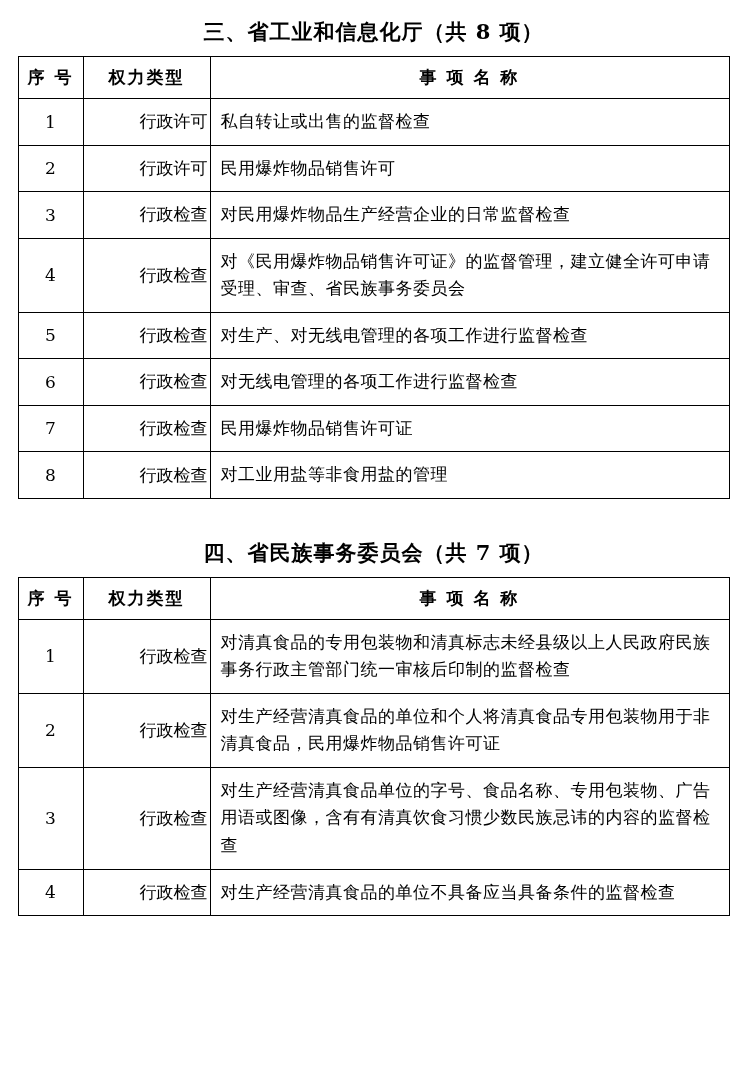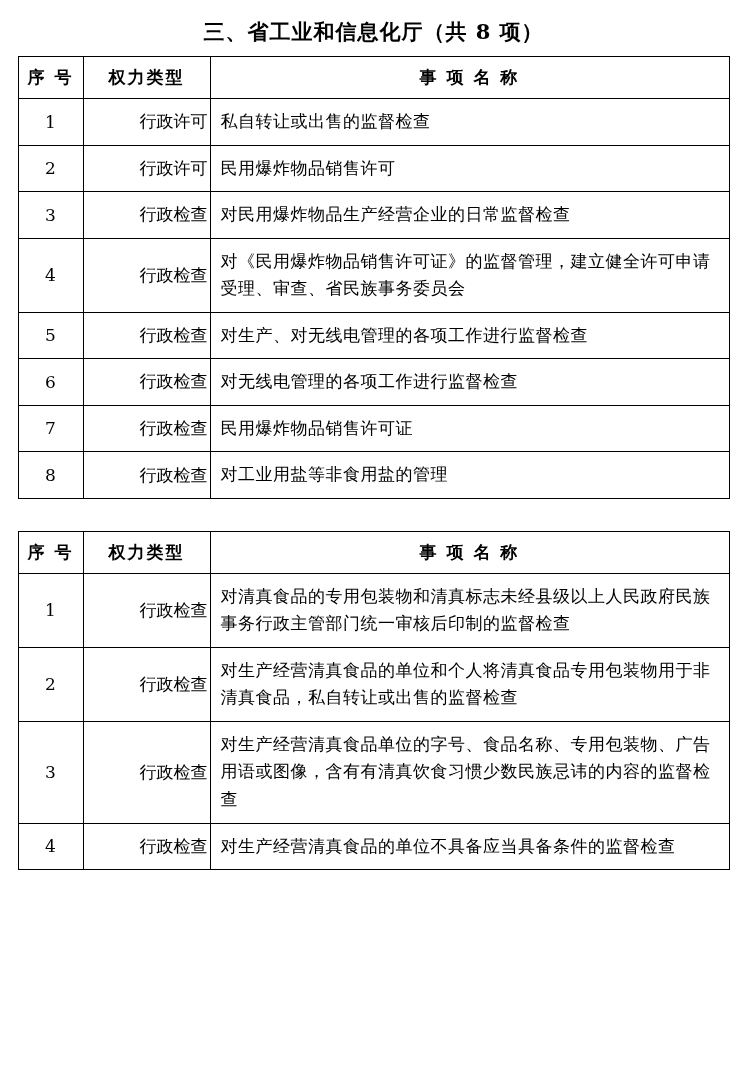--- a/index.html
+++ b/index.html
@@ -136,38 +136,41 @@
           <td class="col-type">行政检查</td>
           <td class="col-name">对工业用盐等非食用盐的管理</td>
         </tr>
       </tbody>
     </table>
   </div>
 
   <div class="spacer"></div>
 
   <div class="section">
+    <div class="section-title">
+      <span>四、省民族事务委员会</span><span class="count">（共 7 项）</span>
+    </div>
     <table class="power-table">
       <thead>
         <tr>
           <th class="col-no">序  号</th>
           <th class="col-type">权力类型</th>
           <th class="col-name" style="text-align:center">事  项  名  称</th>
         </tr>
       </thead>
       <tbody>
         <tr>
           <td class="col-no">1</td>
           <td class="col-type">行政检查</td>
           <td class="col-name">对清真食品的专用包装物和清真标志未经县级以上人民政府民族事务行政主管部门统一审核后印制的监督检查</td>
         </tr>
         <tr>
           <td class="col-no">2</td>
           <td class="col-type">行政检查</td>
-          <td class="col-name">对生产经营清真食品的单位和个人将清真食品专用包装物用于非清真食品，私自转让或出售的监督检查</td>
+          <td class="col-name">对生产经营清真食品的单位和个人将清真食品专用包装物用于非清真食品，民用爆炸物品销售许可证</td>
         </tr>
         <tr>
           <td class="col-no">3</td>
           <td class="col-type">行政检查</td>
           <td class="col-name">对生产经营清真食品单位的字号、食品名称、专用包装物、广告用语或图像，含有有清真饮食习惯少数民族忌讳的内容的监督检查</td>
         </tr>
         <tr>
           <td class="col-no">4</td>
           <td class="col-type">行政检查</td>
           <td class="col-name">对生产经营清真食品的单位不具备应当具备条件的监督检查</td>

